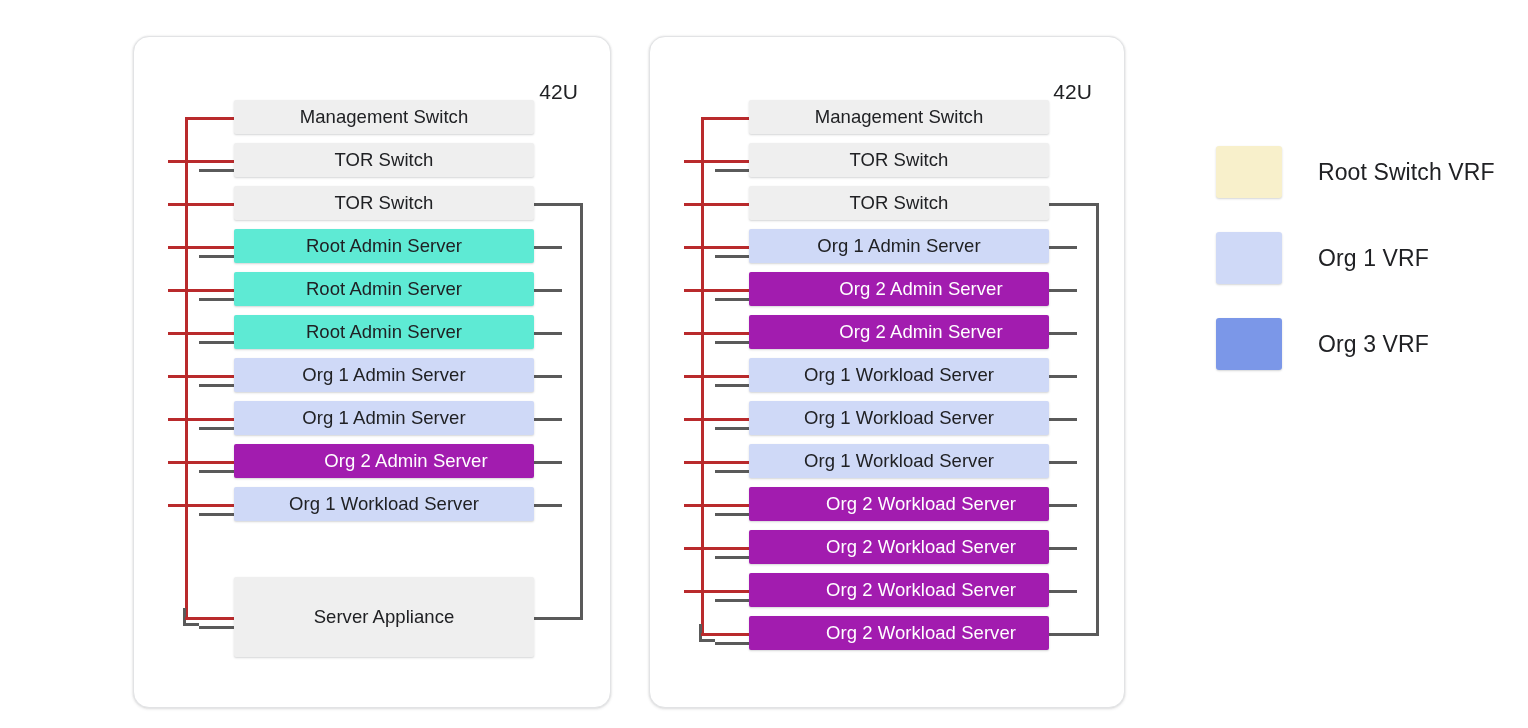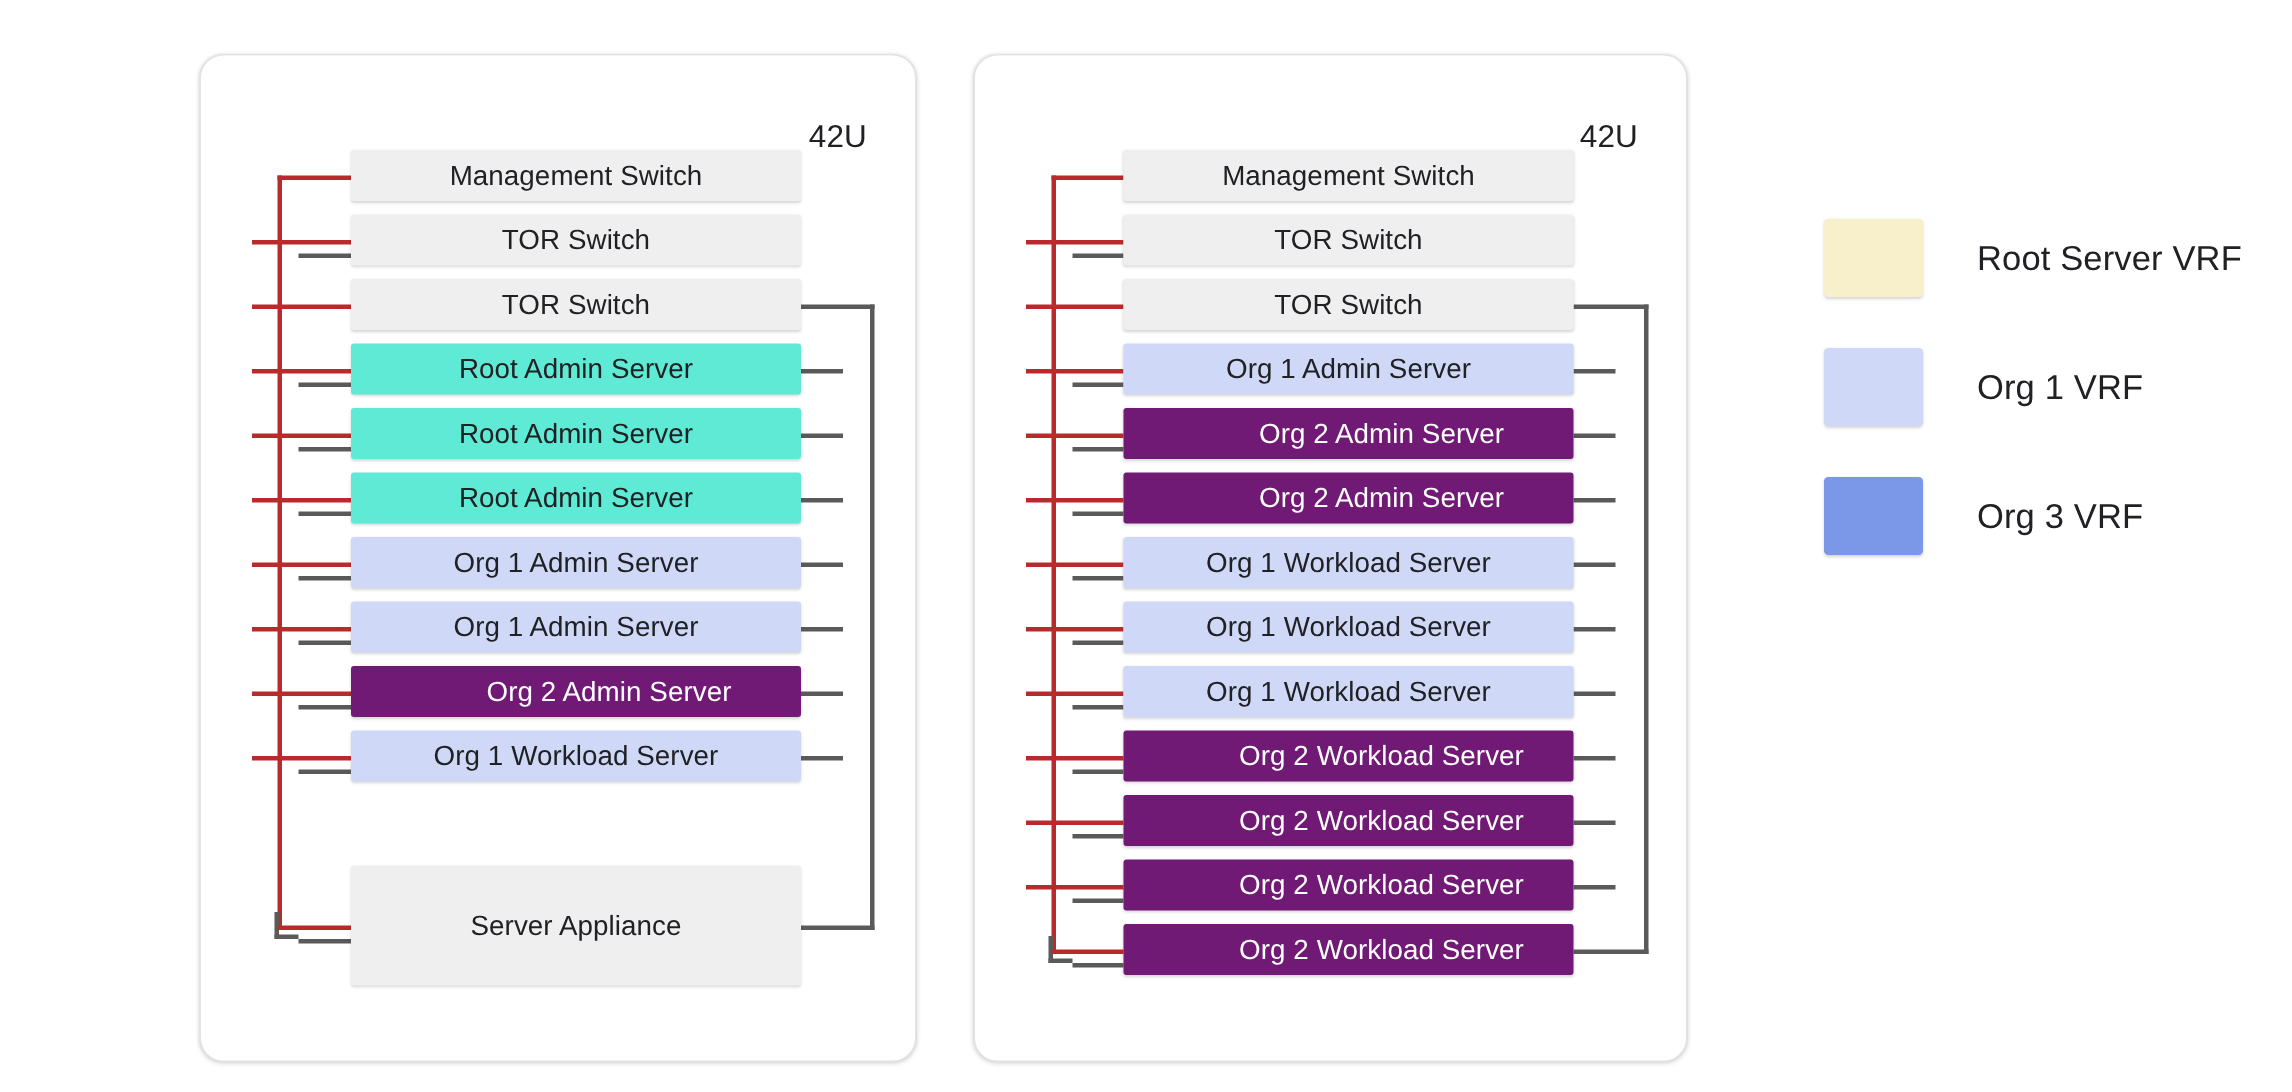--- a/index.html
+++ b/index.html
@@ -48,21 +48,21 @@
     justify-content: center;
     font-size: 18.5px;
     line-height: 20px;
     letter-spacing: 0.05px;
     white-space: nowrap;
     box-shadow: 0 1px 2px rgba(60,64,67,0.22);
   }
   .device.infra   { background: #efefef; color: #202124; align-items: center; }
   .device.rootvrf { background: #5eead4; color: #202124; }
   .device.org1vrf { background: #cfd9f7; color: #202124; }
-  .device.org2vrf { background: #701a75; color: #ffffff; padding-left: 44px; }
+  .device.org2vrf { background: #a21caf; color: #ffffff; padding-left: 44px; }
 
   
   .wire {
     position: absolute;
   }
   .wire.h  { height: 3px; }
   .wire.v  { width: 3px; }
   .wire.red  { background: #b92a2c; }
   .wire.gray { background: #5a5a5a; }
   .elbow {
@@ -258,21 +258,21 @@
       <span>Org 2 Workload Server</span>
     </div>
     <div class="device org2vrf" style="left:749px; top:616px; width:300px; height:34px;">
       <span>Org 2 Workload Server</span>
     </div>
   </div>
 
 <div id="legend">
   <div class="legend-row">
     <span class="legend-swatch" style="background:#f8f0cb"></span>
-    <span class="legend-label">Root Server VRF</span>
+    <span class="legend-label">Root Switch VRF</span>
   </div>
   <div class="legend-row">
     <span class="legend-swatch" style="background:#cfd9f7"></span>
     <span class="legend-label">Org 1 VRF</span>
   </div>
   <div class="legend-row">
     <span class="legend-swatch" style="background:#7b97e8"></span>
     <span class="legend-label">Org 3 VRF</span>
   </div>
 </div>

